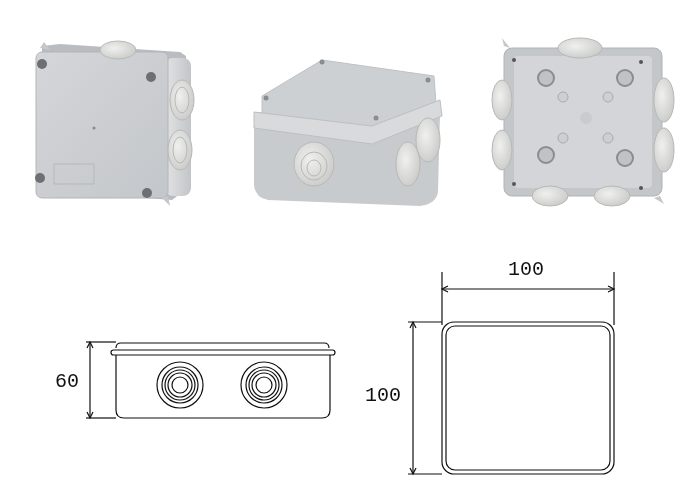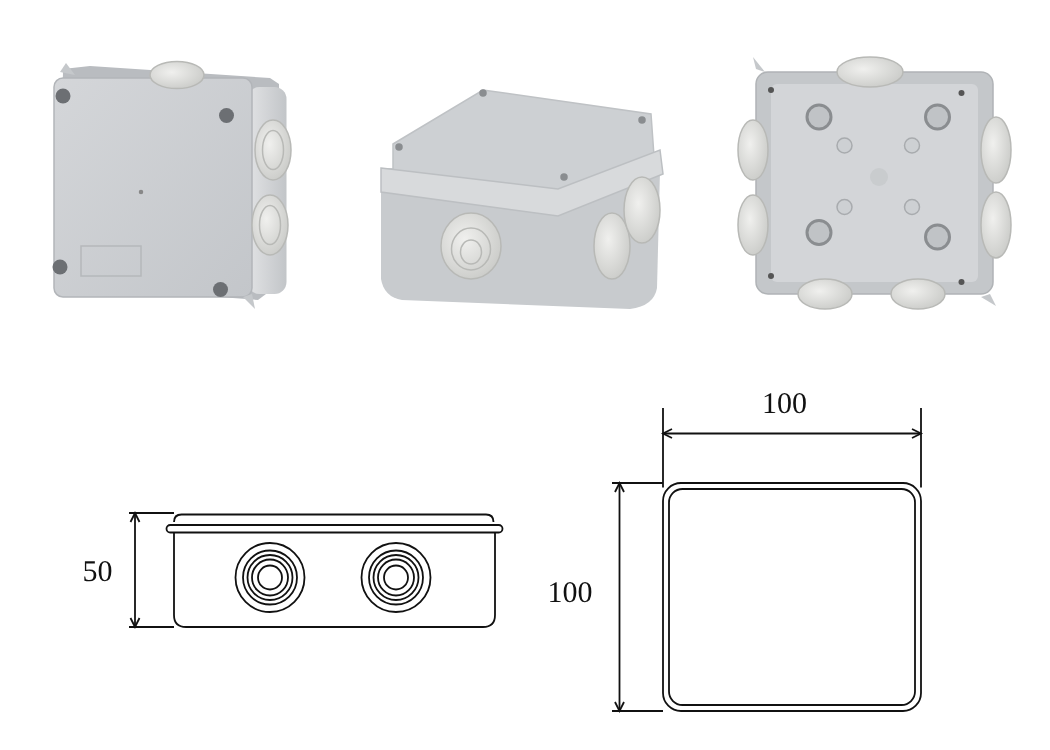--- a/index.html
+++ b/index.html
@@ -1,17 +1,17 @@
 <!DOCTYPE html>
 <html><head>
 <meta charset="utf-8">
 <style>
   html, body { margin: 0; padding: 0; background: #ffffff; }
   body { width: 700px; height: 500px; position: relative; overflow: hidden; font-family: "Liberation Sans", sans-serif; }
-  .dim-label { position: absolute; font-size: 20px; color: #111; font-family: Liberation Serif, serif; }
+  .dim-label { position: absolute; font-size: 20px; color: #111; font-family: Liberation Mono, monospace; }
   svg { position: absolute; left: 0; top: 0; }
 </style>
 </head>
 <body>
 
 <svg width="700" height="500">
   <defs>
     <linearGradient id="lidg" x1="0" y1="0" x2="1" y2="1">
       <stop offset="0" stop-color="#d4d6d9"></stop>
       <stop offset="1" stop-color="#c3c6ca"></stop>
@@ -135,15 +135,15 @@
     <line x1="408" y1="474" x2="442" y2="474"></line>
     <line x1="413" y1="322" x2="413" y2="474"></line>
     <path d="M410 328 L413 322 L416 328"></path>
     <path d="M410 468 L413 474 L416 468"></path>
 
     <rect x="442" y="322" width="172" height="152" rx="12"></rect>
     <rect x="446" y="326" width="164" height="144" rx="9"></rect>
   </g>
 </svg>
 
-<div class="dim-label" style="left:55px; top:370px;">50</div>
+<div class="dim-label" style="left:55px; top:370px;">60</div>
 <div class="dim-label" style="left:508px; top:258px;">100</div>
 <div class="dim-label" style="left:365px; top:384px;">100</div>
 
 </body></html>

